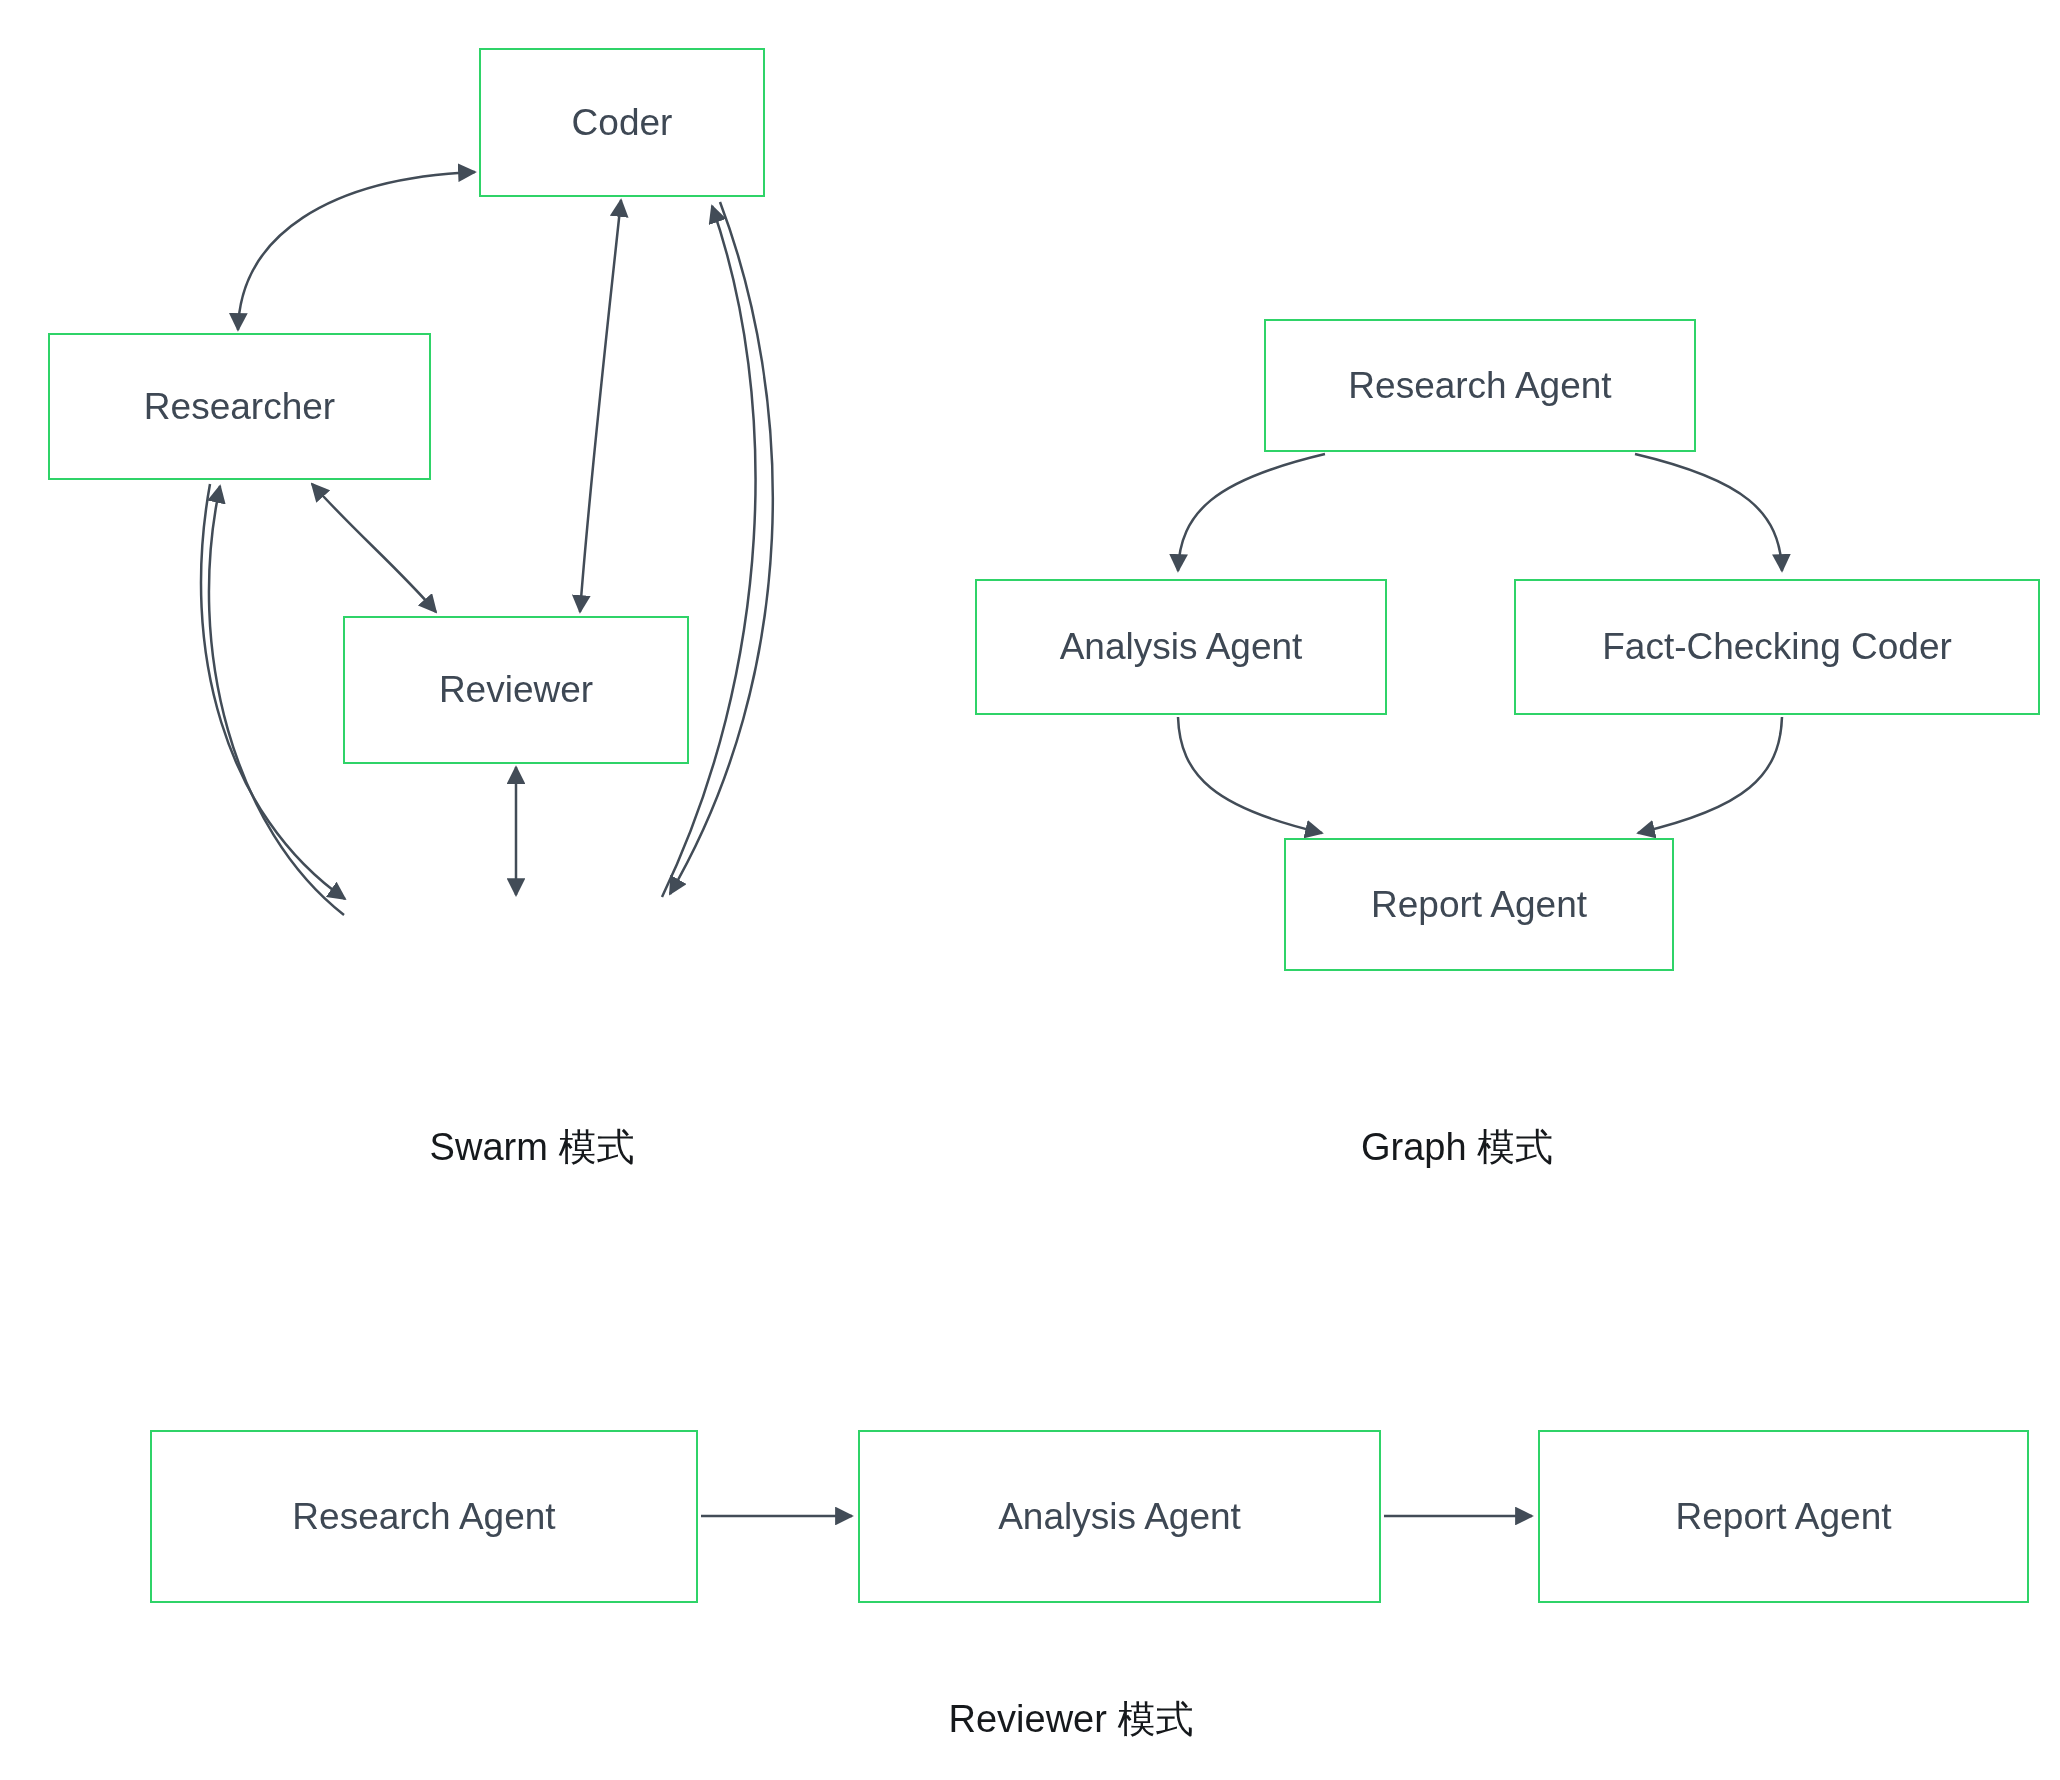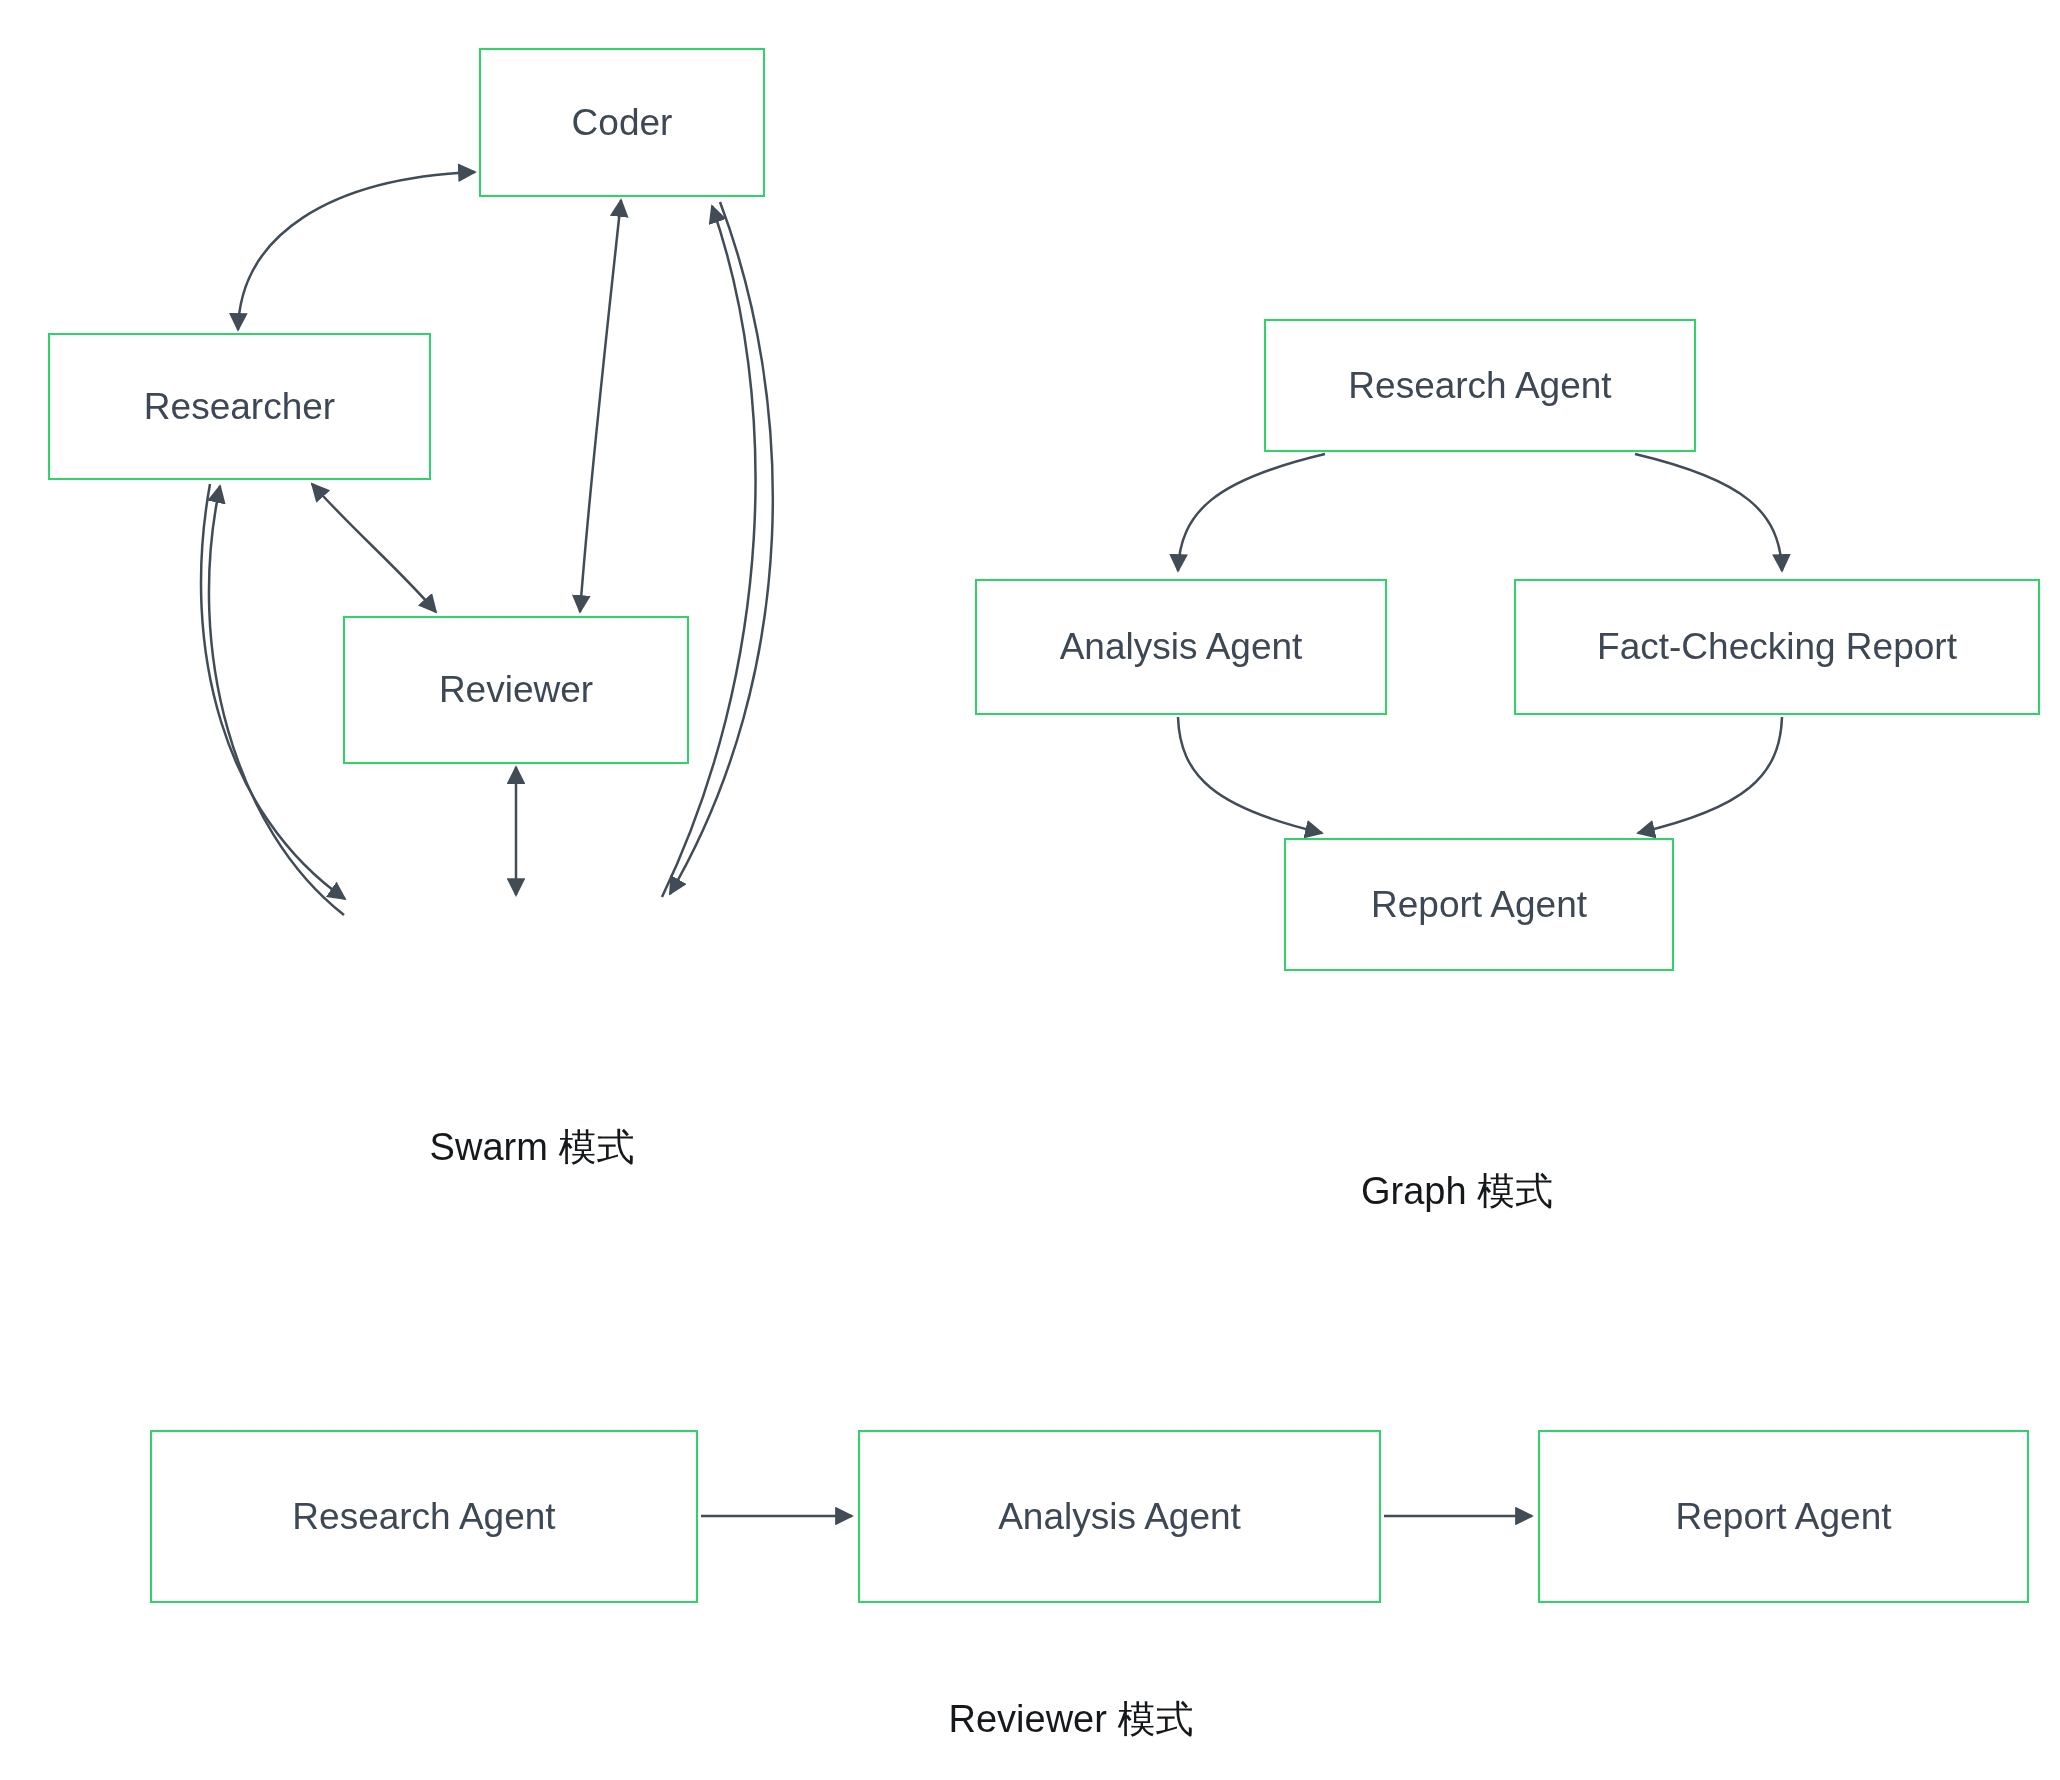--- a/index.html
+++ b/index.html
@@ -97,33 +97,33 @@
     <span class="node-label">Researcher</span>
   </div>
 
   <div class="node" style="left:1264px;top:319px;width:432px;height:133px">
     <span class="node-label">Research Agent</span>
   </div>
   <div class="node" style="left:975px;top:579px;width:412px;height:136px">
     <span class="node-label">Analysis Agent</span>
   </div>
   <div class="node" style="left:1514px;top:579px;width:526px;height:136px">
-    <span class="node-label">Fact-Checking Report</span>
+    <span class="node-label">Fact-Checking Coder</span>
   </div>
   <div class="node" style="left:1284px;top:838px;width:390px;height:133px">
     <span class="node-label">Report Agent</span>
   </div>
 
   <div class="node" style="left:150px;top:1430px;width:548px;height:173px">
     <span class="node-label">Research Agent</span>
   </div>
   <div class="node" style="left:858px;top:1430px;width:523px;height:173px">
     <span class="node-label">Analysis Agent</span>
   </div>
   <div class="node" style="left:1538px;top:1430px;width:491px;height:173px">
     <span class="node-label">Report Agent</span>
   </div>
 
   <div class="diagram-title" style="left:532px;top:1122px">Swarm 模式</div>
-  <div class="diagram-title" style="left:1457px;top:1166px">Graph 模式</div>
+  <div class="diagram-title" style="left:1457px;top:1122px">Graph 模式</div>
   <div class="diagram-title" style="left:1071px;top:1694px">Reviewer 模式</div>
 
 </div>
 
 </body></html>

